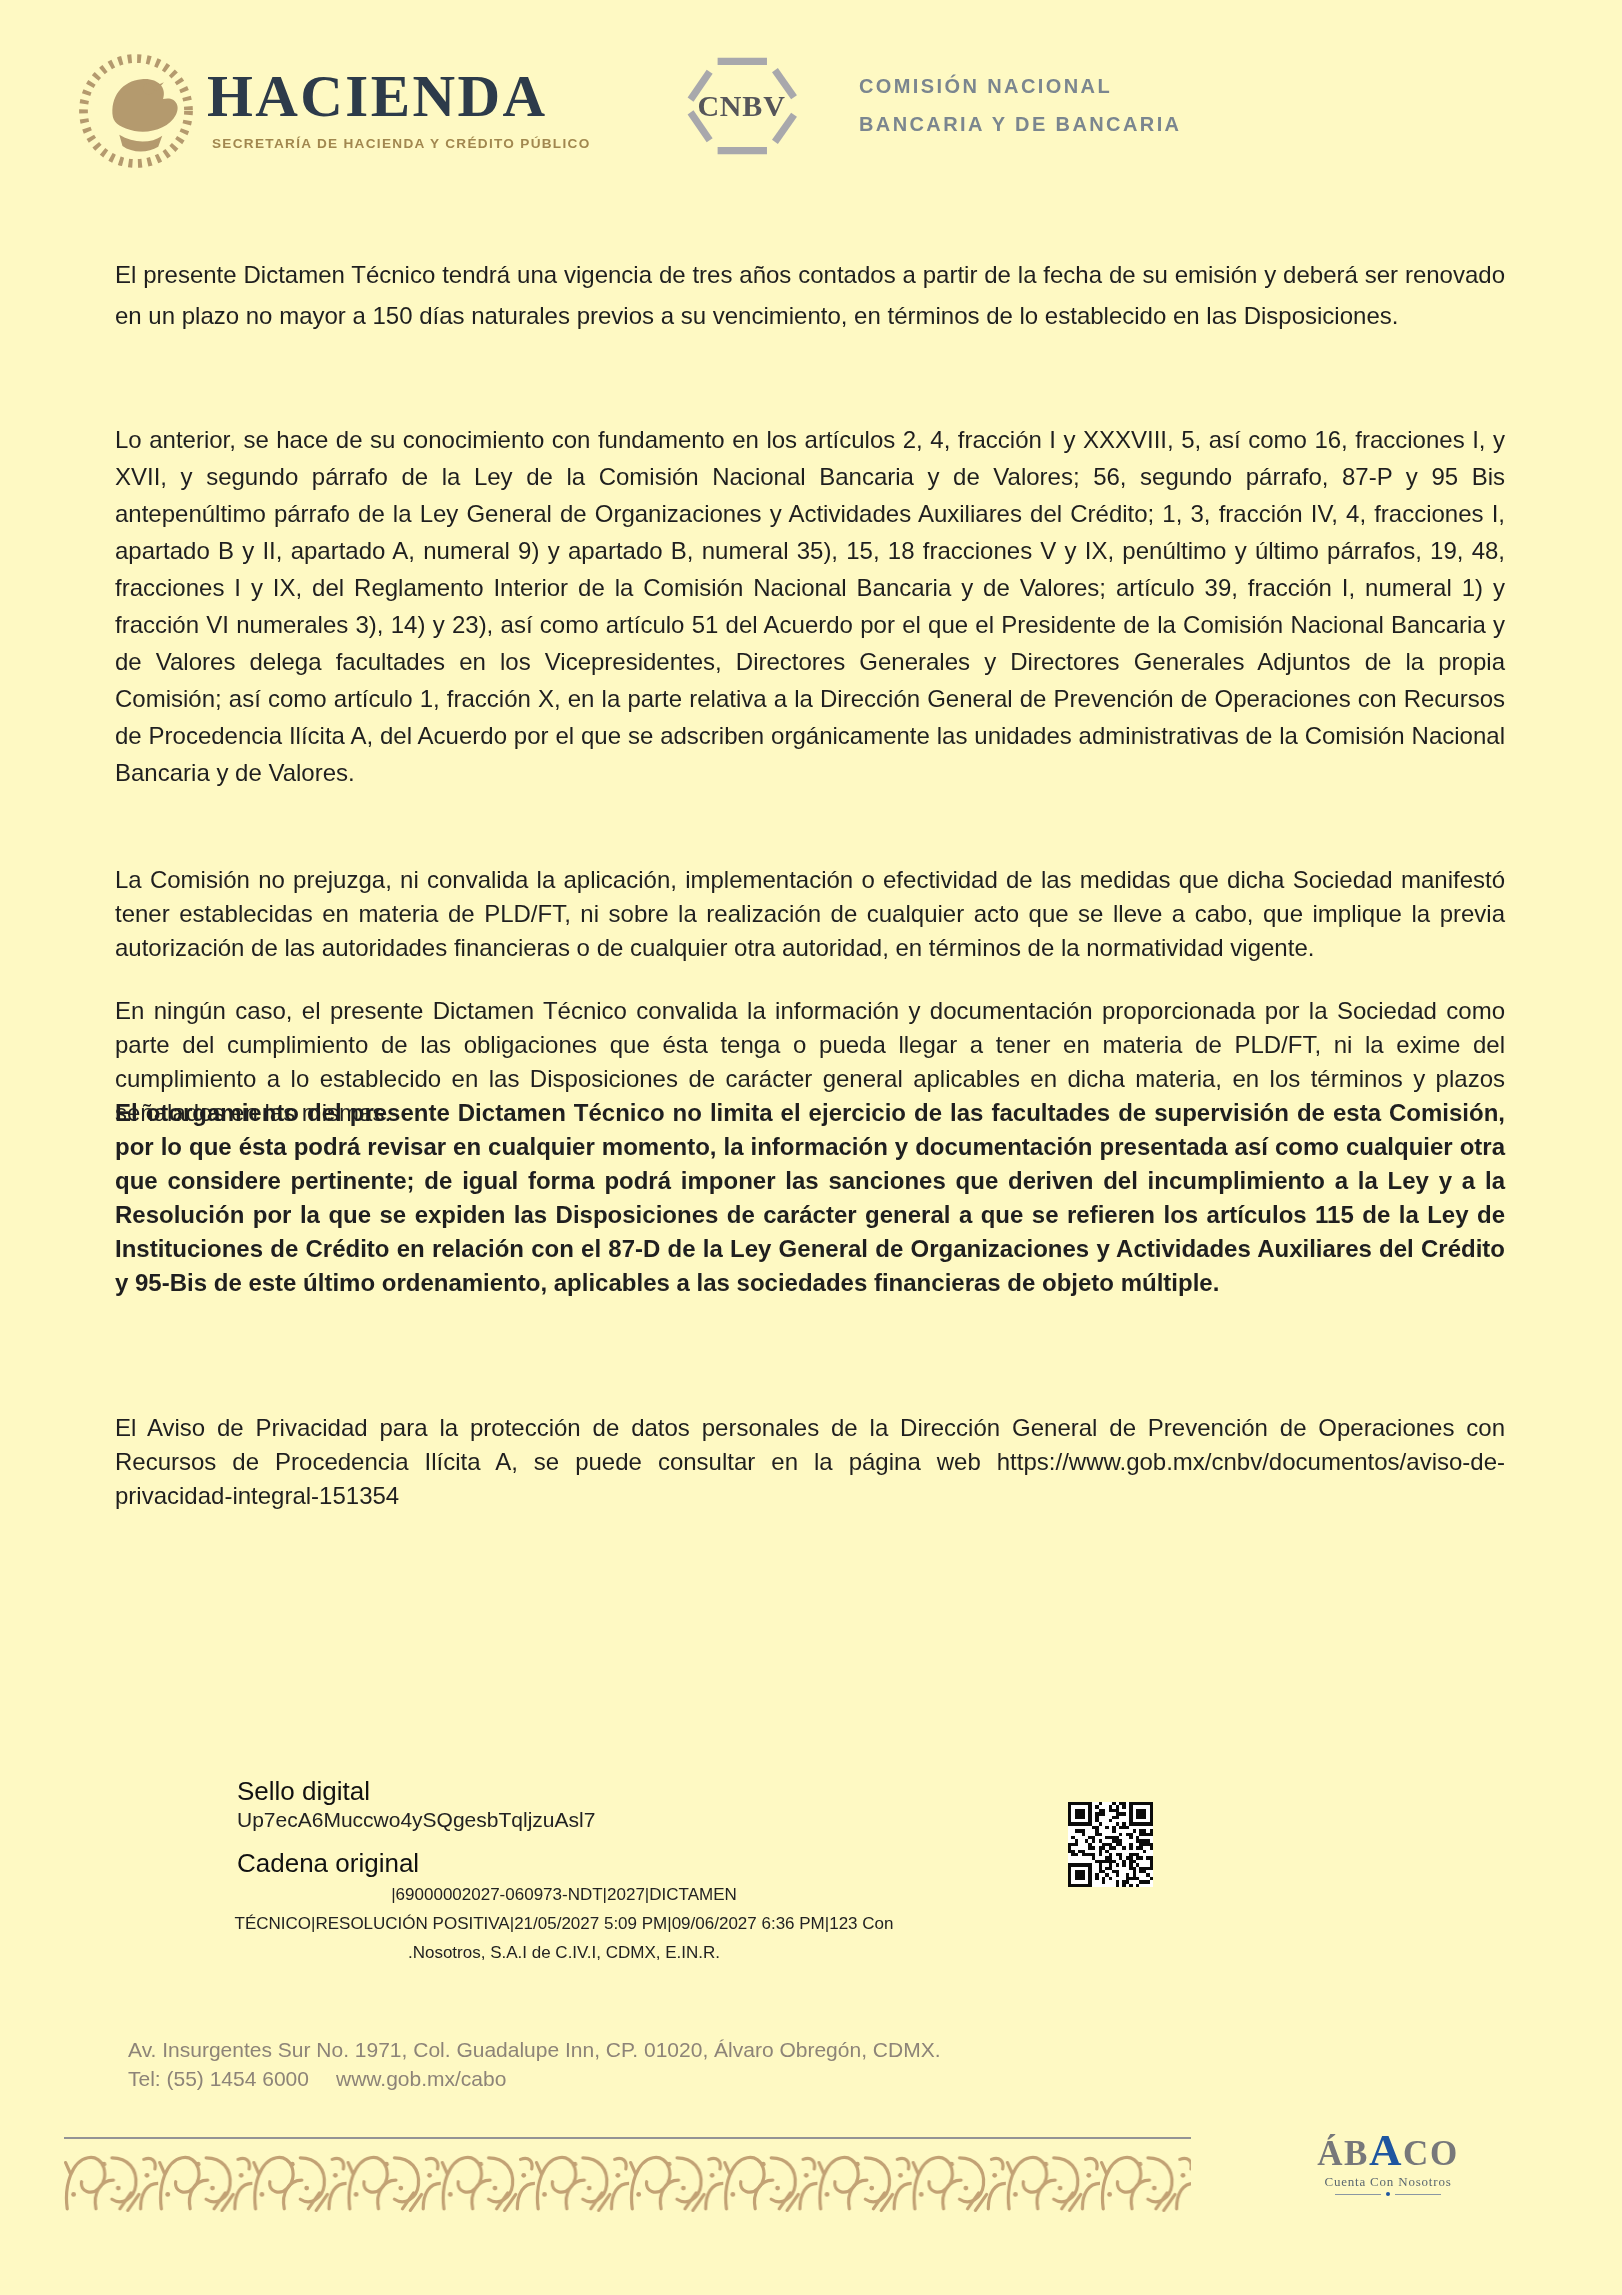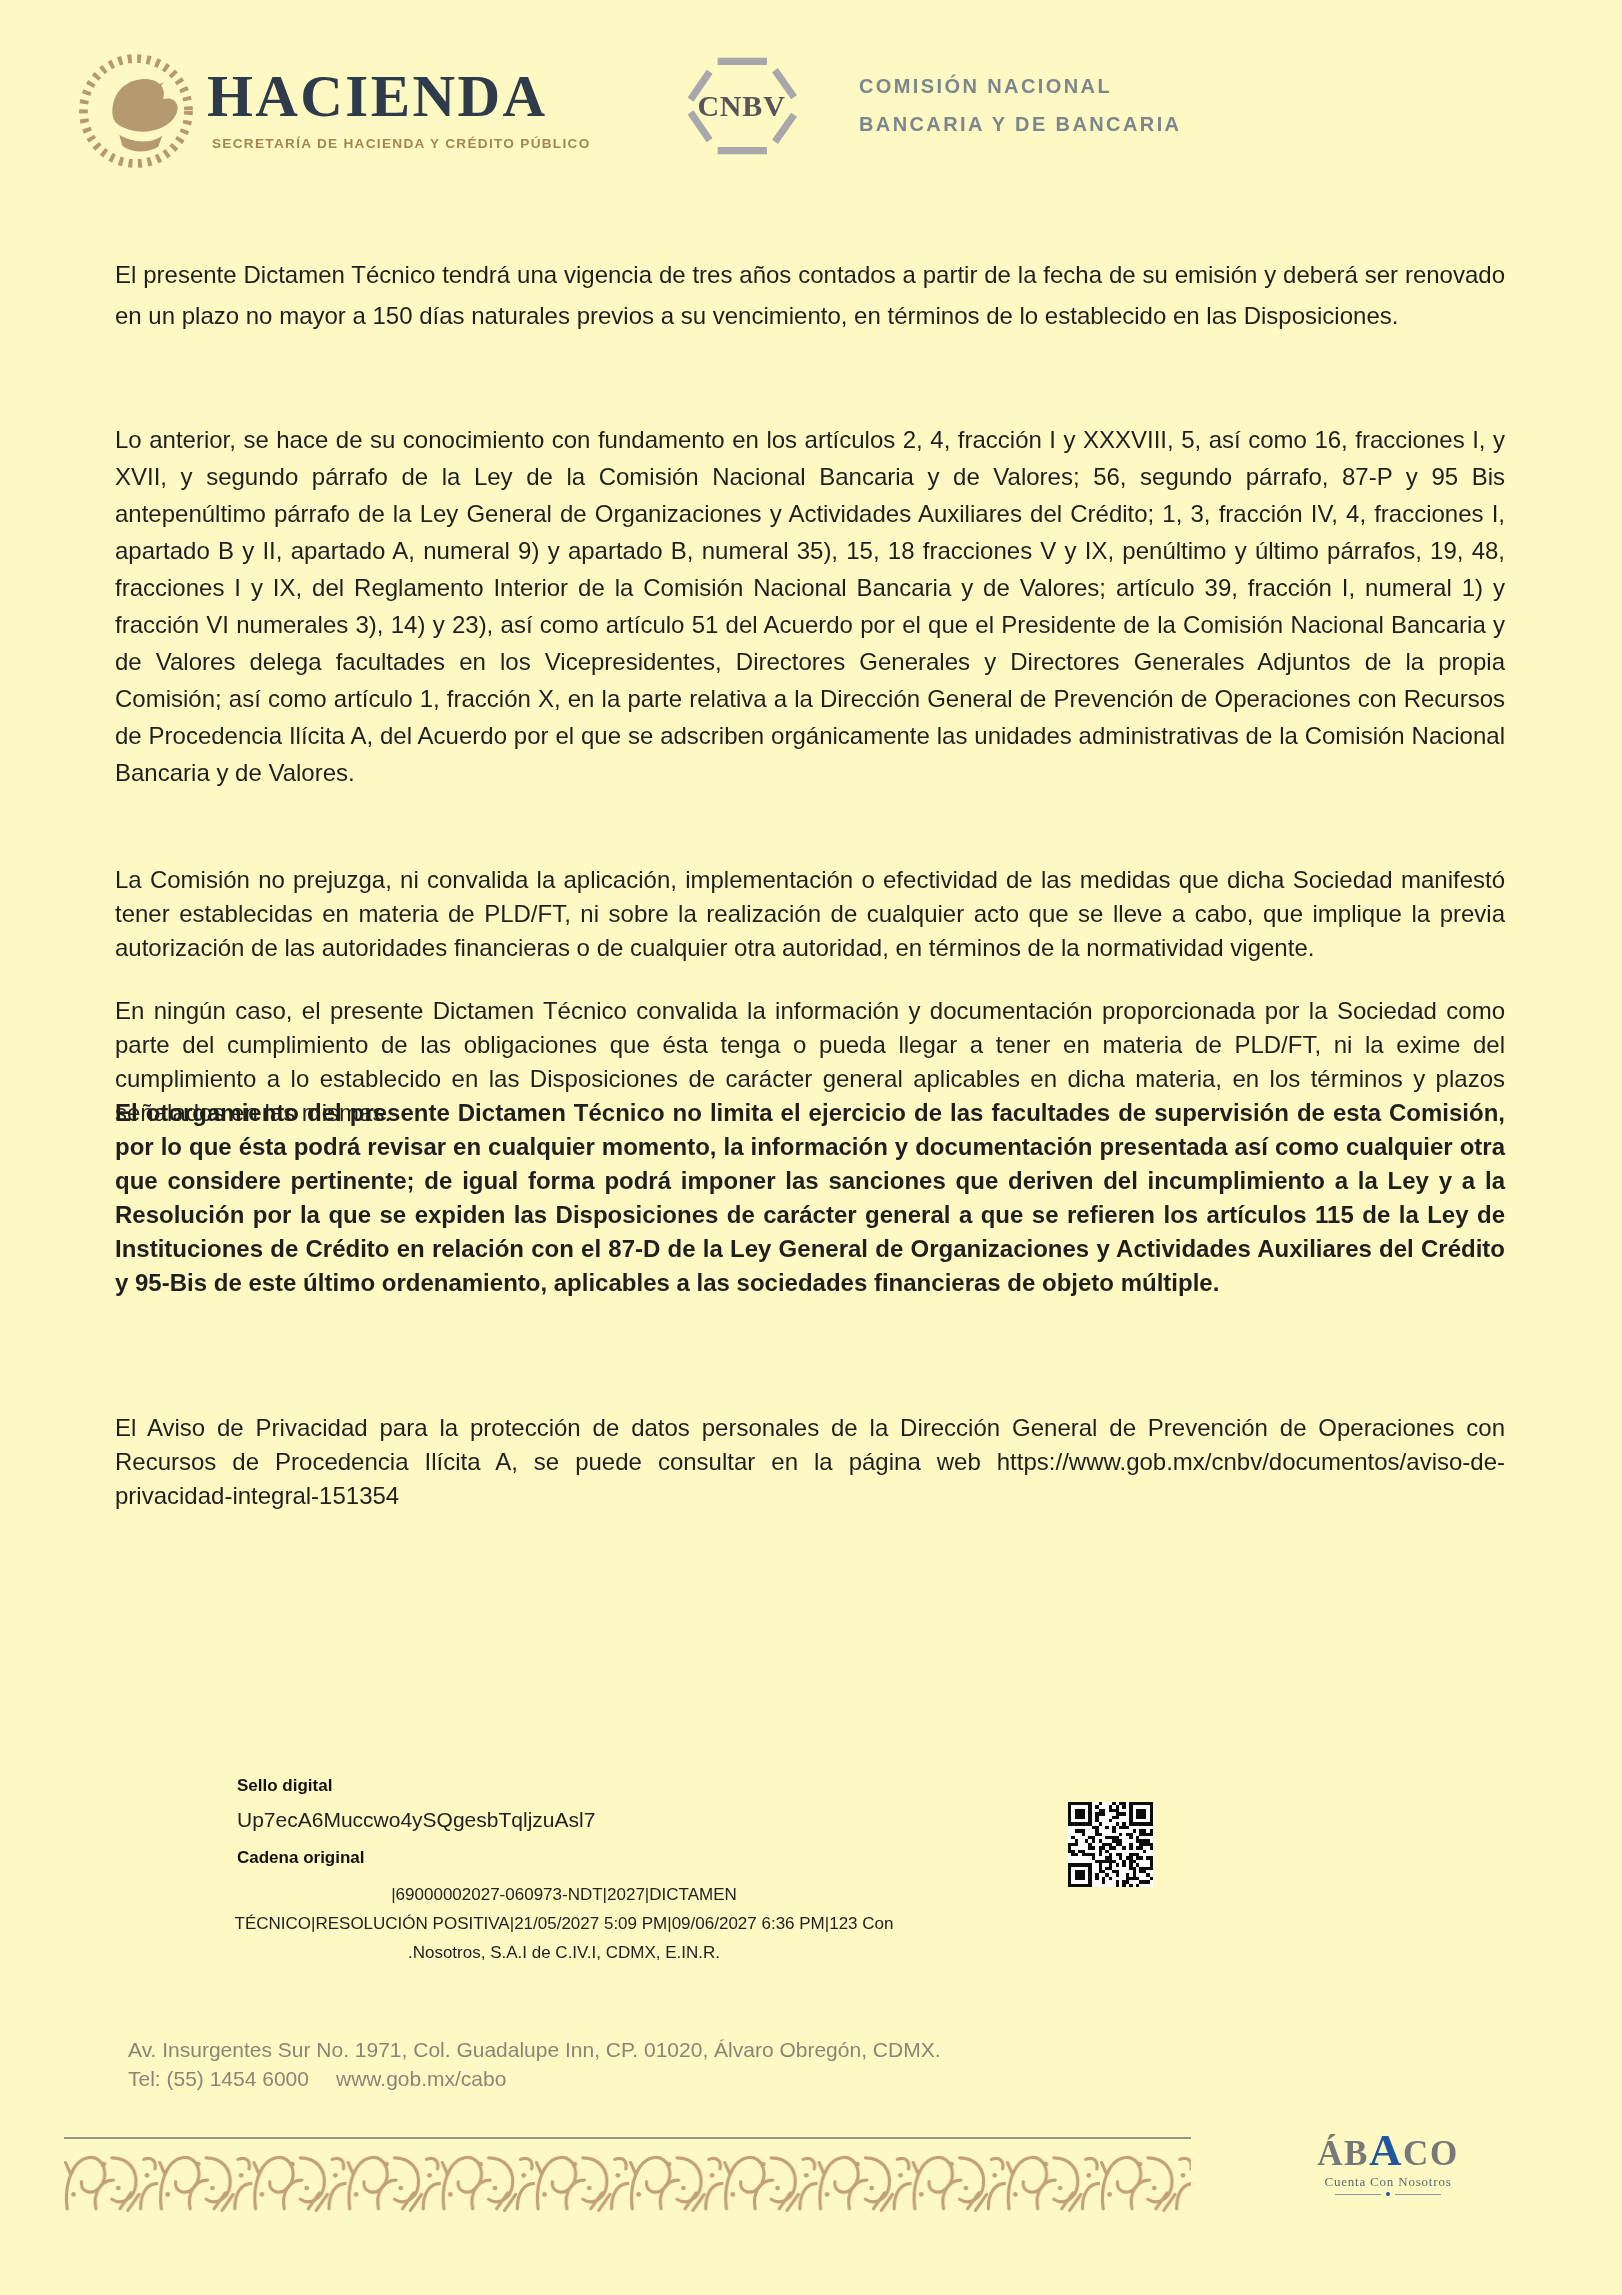--- a/index.html
+++ b/index.html
@@ -48,21 +48,21 @@
   .para-lg{font-size:24px;}
   .para-sm{font-size:24px;line-height:34px;}
   #p1{top:254px;line-height:41px;}
   #p2{top:421px;line-height:37px;}
   #p3{top:863px;}
   #p4{top:994px;}
   #p5{top:1096px;font-weight:bold;}
   #p6{top:1316px;}
   #p7{top:1411px;}
   
-  .sello-h{position:absolute;left:237px;font-size:17px;font-weight:bold;color:#111;}
+  .sello-h{position:absolute;left:237px;font-size:26px;font-weight:normal;color:#111;}
   #sello-heading{top:1776px;}
   #cadena-heading{top:1848px;}
   .sello-hash{position:absolute;left:237px;top:1808px;font-size:21px;color:#222;}
   .cadena-lines{position:absolute;left:233px;top:1880px;width:662px;font-size:17px;line-height:29px;color:#222;text-align:center;}
   
   .qr{
     position:absolute;left:1068px;top:1802px;width:85px;height:85px;
     display:grid;grid-template-columns:repeat(25,1fr);grid-template-rows:repeat(25,1fr);
     background:#fff;
   }

